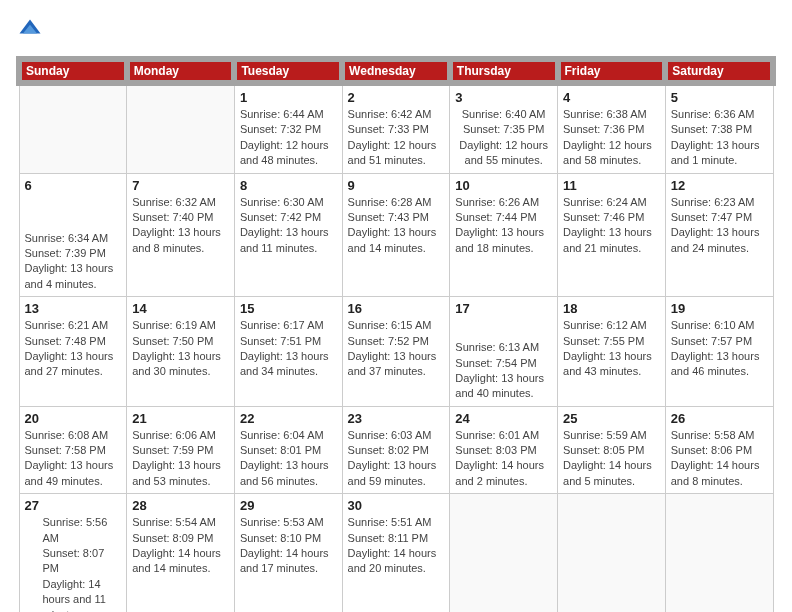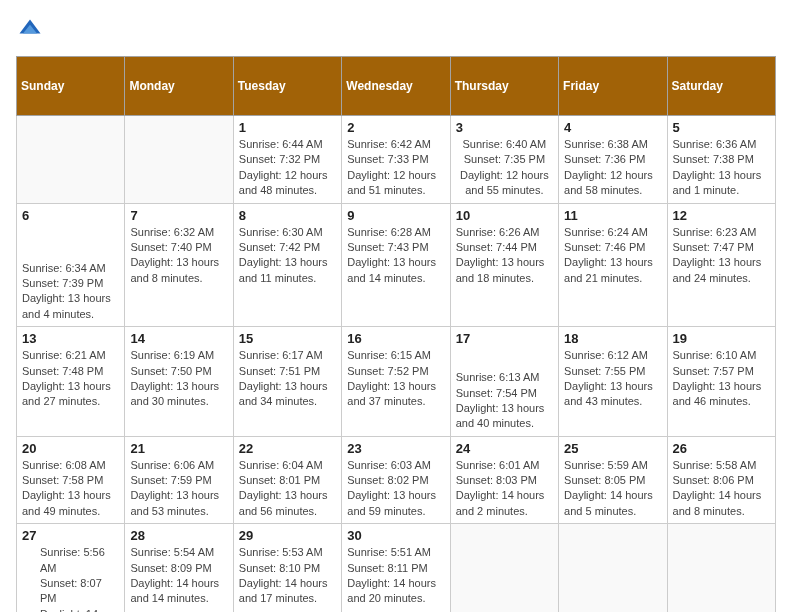--- a/index.html
+++ b/index.html
@@ -43,27 +43,27 @@
     .location {
       font-size: 15px;
       color: #444;
     }
     .calendar {
       width: 100%;
       border-collapse: collapse;
       font-size: 11px;
     }
     .calendar th {
-      background: #a16207;
+      background: #b91c1c;
       color: #fff;
-      padding: 22px 4px;
+      padding: 2px 4px;
       text-align: left;
       font-size: 12px;
       font-weight: bold;
-      border: 1px solid #a3a3a3;
+      border: 6px solid #a3a3a3;
     }
     .calendar td {
       vertical-align: top;
       border: 1px solid #ccc;
       padding: 4px 5px;
       height: 78px;
       width: calc(100% / 7);
       color: #333;
       background: #fff;
     }

